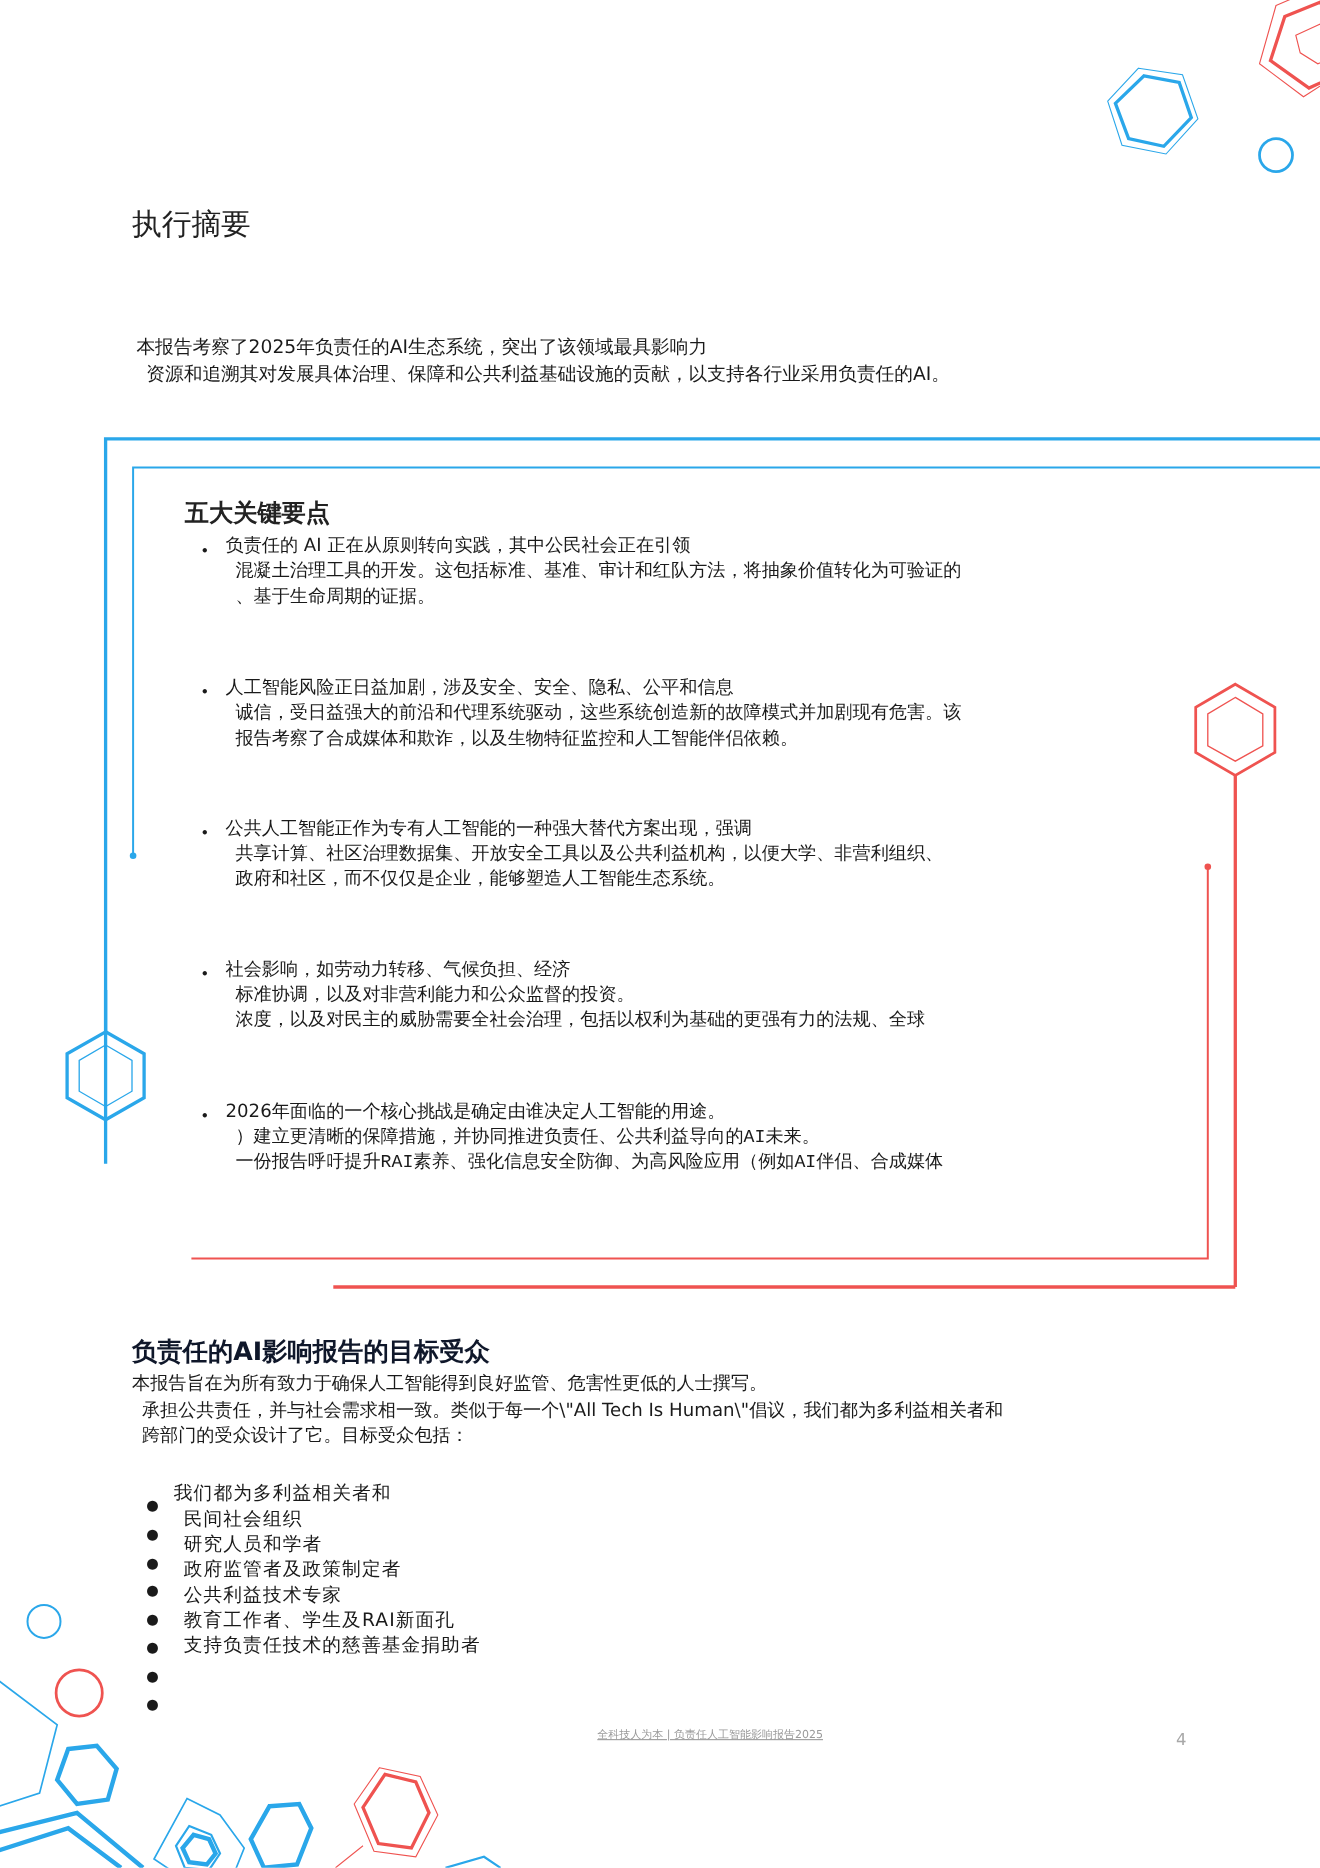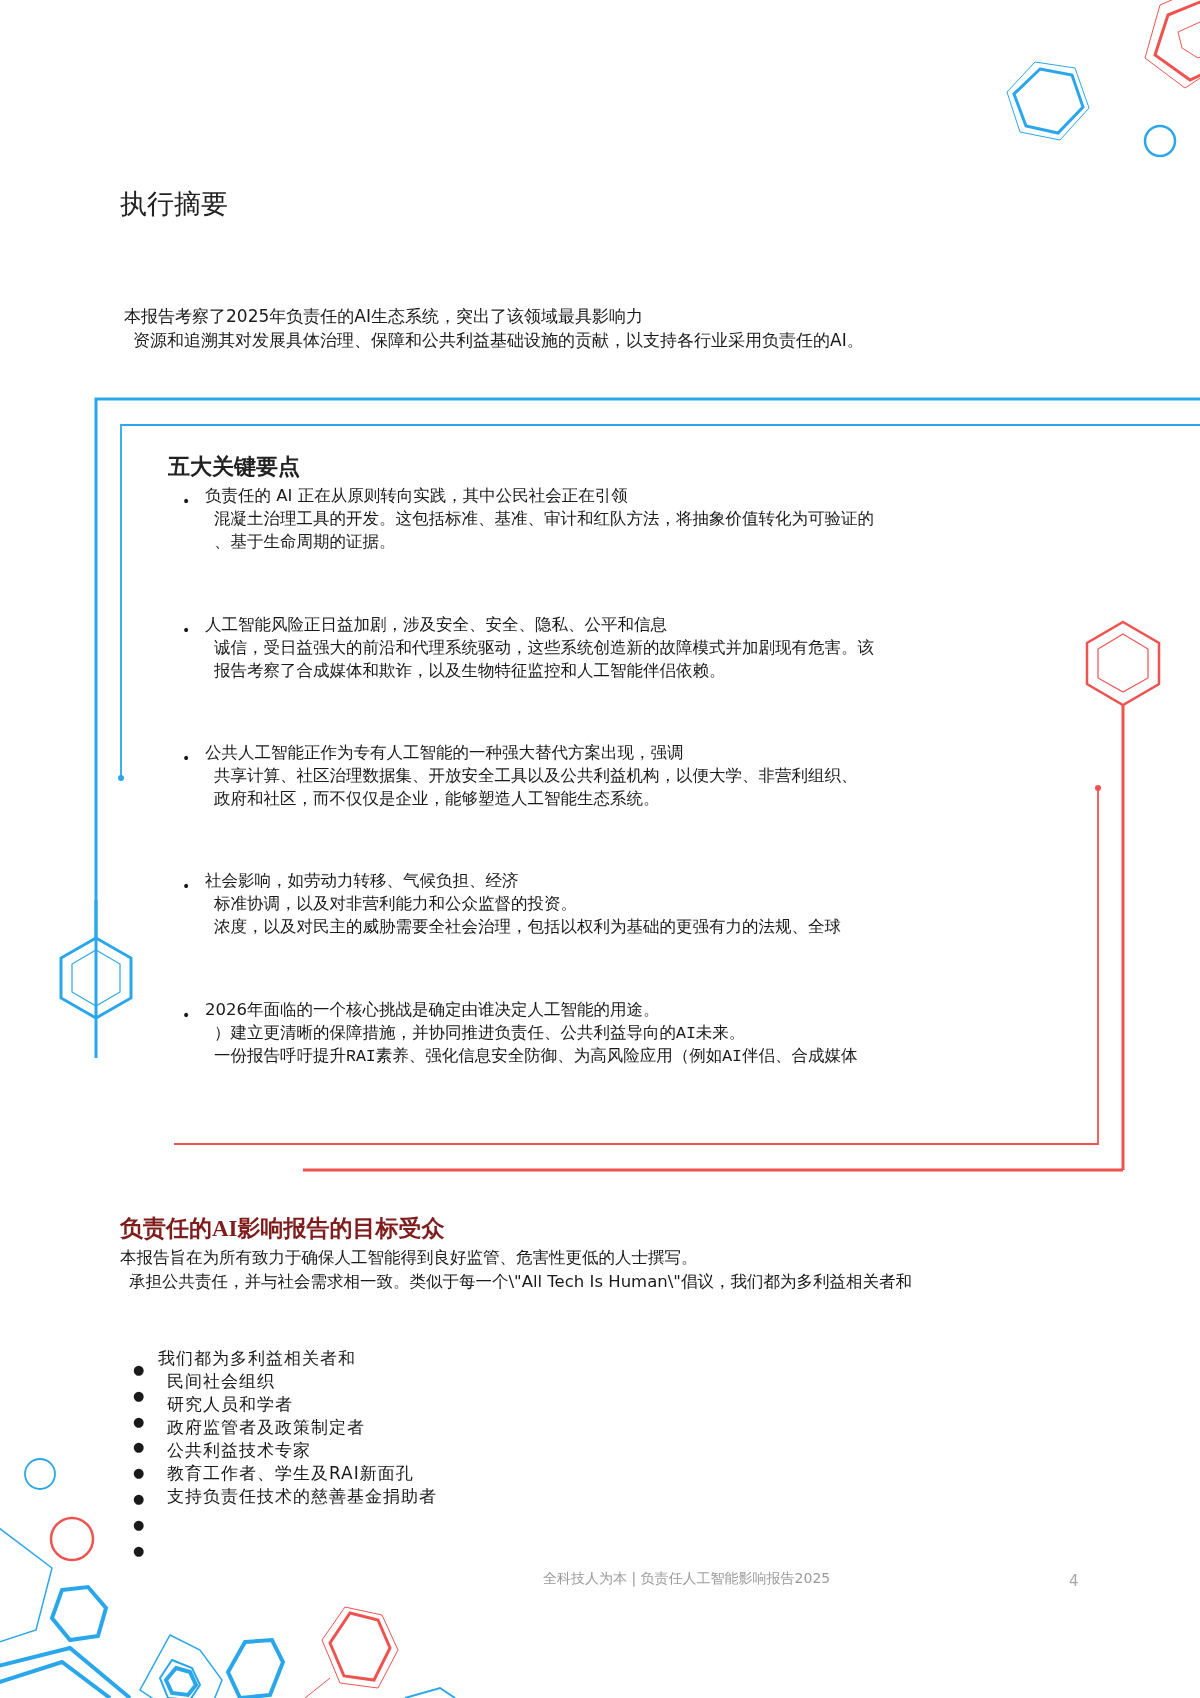--- a/index.html
+++ b/index.html
@@ -8,28 +8,28 @@
   .abs { position: absolute; }
   .deco { position: absolute; left: 0; top: 0; width: 1200px; height: 1698px; pointer-events: none; }
   .h1 { left: 120px; top: 186px; font-size: 27px; font-weight: normal; color: #222; margin: 0; }
   .intro { left: 120px; top: 300px; font-size: 17px; line-height: 24px; color: #1a1a1a; margin: 4px; }
   .intro .l2 { padding-left: 9px; display: block; }
   .kt-title { left: 168px; top: 452px; font-size: 22px; color: #222; margin: 0; }
   .kp { position: absolute; left: 182px; width: 860px; font-size: 16.5px; line-height: 23.5px; color: #1a1a1a; }
   .kp .bullet { position: absolute; left: 0; top: 6px; font-size: 14px; }
   .kp .first { padding-left: 23px; display: block; }
   .kp .cont { padding-left: 32px; display: block; font-family: Liberation Mono, monospace; }
-  .h2 { left: 120px; top: 1213px; font-size: 23px; color: #7f1d1d; margin: 0; font-family: Liberation Serif, serif; }
+  .h2 { left: 120px; top: 1213px; font-size: 23px; color: #0f172a; margin: 0; }
   .aud-p { left: 120px; top: 1246px; font-size: 16.5px; line-height: 23.5px; margin: 0; }
   .aud-p .cont { padding-left: 9px; display: block; }
   .aud-list { left: 130px; top: 1347px; margin: 0; padding: 0; list-style: none; font-size: 17px; line-height: 23px; letter-spacing: 1px; }
   .aud-list li { position: relative; padding-left: 37px; height: 23px; }
   .aud-list li.first { padding-left: 28px; }
   .bullets-col { left: 133px; top: 1357px; font-size: 13px; line-height: 25.8px; }
-  .footer { left: 543px; top: 1570px; font-size: 14px; color: #9a9a9a; }
+  .footer { left: 543px; top: 1570px; font-size: 10px; color: #9a9a9a; text-decoration: underline; }
   .pagenum { left: 1069px; top: 1572px; font-size: 15px; color: #a8a8a8; }
 </style>
 </head>
 <body>
 
 <svg class="deco" viewBox="0 0 1200 1698" xmlns="http://www.w3.org/2000/svg">
 
   <g fill="none" stroke="#ef5350">
     <polygon points="1160,5 1195,-10 1215,25 1205,75 1185,88 1145,58" stroke-width="1"></polygon>
     <polygon points="1168,15 1200,2 1220,30 1212,70 1190,80 1155,55" stroke-width="3"></polygon>
@@ -128,20 +128,21 @@
     <span class="first">2026年面临的一个核心挑战是确定由谁决定人工智能的用途。</span>
     <span class="cont">）建立更清晰的保障措施，并协同推进负责任、公共利益导向的AI未来。</span>
     <span class="cont">一份报告呼吁提升RAI素养、强化信息安全防御、为高风险应用（例如AI伴侣、合成媒体</span>
   </div>
 </section>
 
 <h2 class="abs h2">负责任的AI影响报告的目标受众</h2>
 <p class="abs aud-p">
   <span>本报告旨在为所有致力于确保人工智能得到良好监管、危害性更低的人士撰写。</span><br>
   <span class="cont">承担公共责任，并与社会需求相一致。类似于每一个\"All Tech Is Human\"倡议，我们都为多利益相关者和</span>
+  <span class="cont">跨部门的受众设计了它。目标受众包括：</span>
 </p>
 
 <ul class="abs aud-list">
   <li class="first">我们都为多利益相关者和</li>
   <li>民间社会组织</li>
   <li>研究人员和学者</li>
   <li>政府监管者及政策制定者</li>
   <li>公共利益技术专家</li>
   <li>教育工作者、学生及RAI新面孔</li>
   <li>支持负责任技术的慈善基金捐助者</li>

